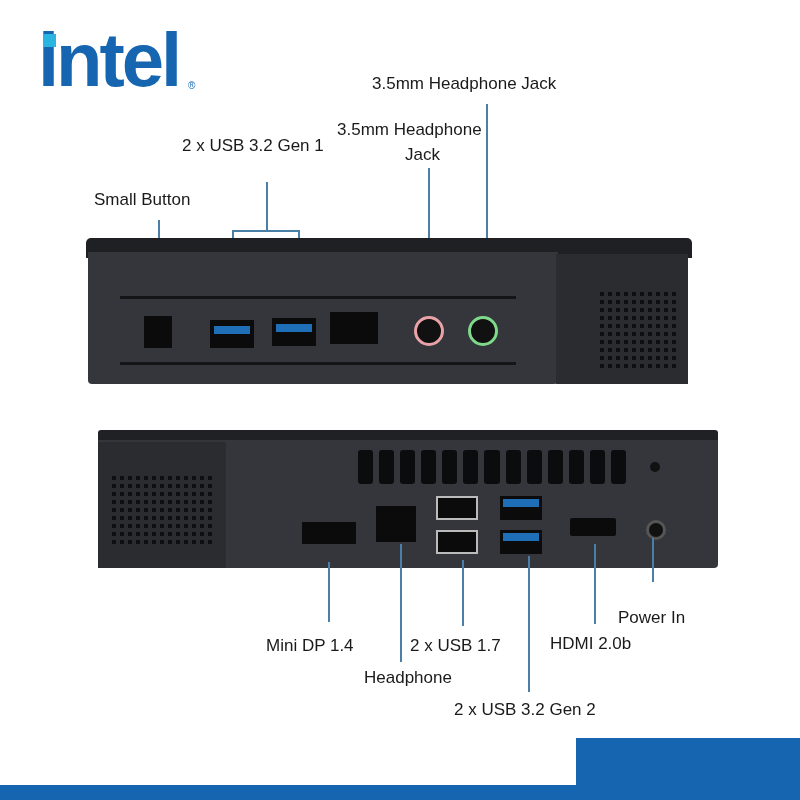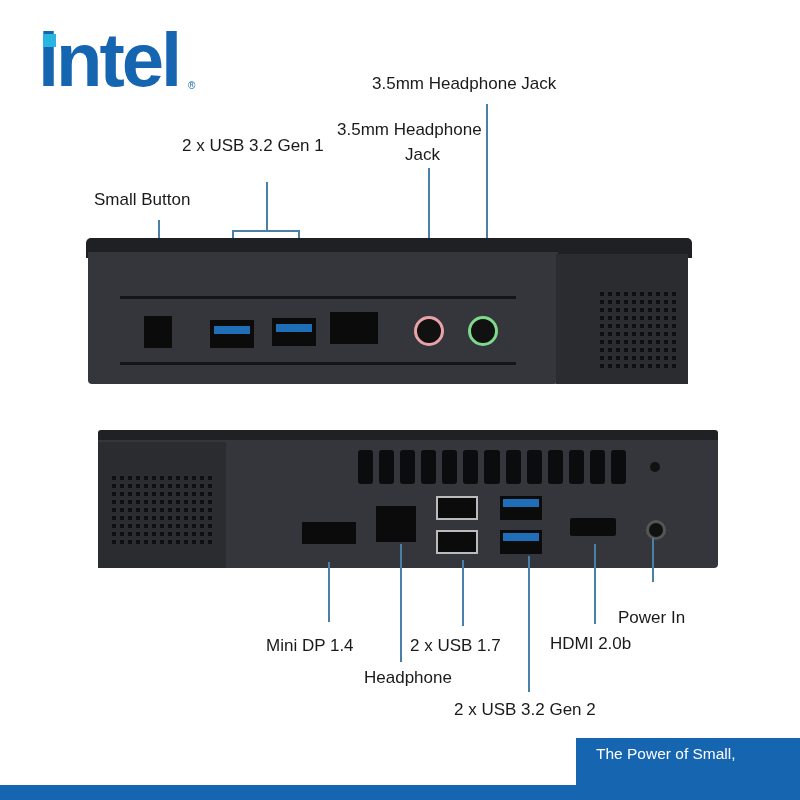--- a/index.html
+++ b/index.html
@@ -109,14 +109,13 @@
 <div class="abs label" style="left:618px;top:597px;margin-top:11px;">Power In</div>
 <div class="abs label" style="left:266px;top:636px;">Mini DP 1.4</div>
 <div class="abs label" style="left:410px;top:636px;">2 x USB 1.7</div>
 <div class="abs label" style="left:550px;top:634px;">HDMI 2.0b</div>
 <div class="abs label" style="left:364px;top:668px;">Headphone</div>
 <div class="abs label" style="left:454px;top:700px;">2 x USB 3.2 Gen 2</div>
 
 <div class="abs banner"></div>
 <div class="abs banner-box"></div>
 <div class="abs banner-text">
-  <div>The Power of Small,</div>
 </div>
 
 </body></html>

